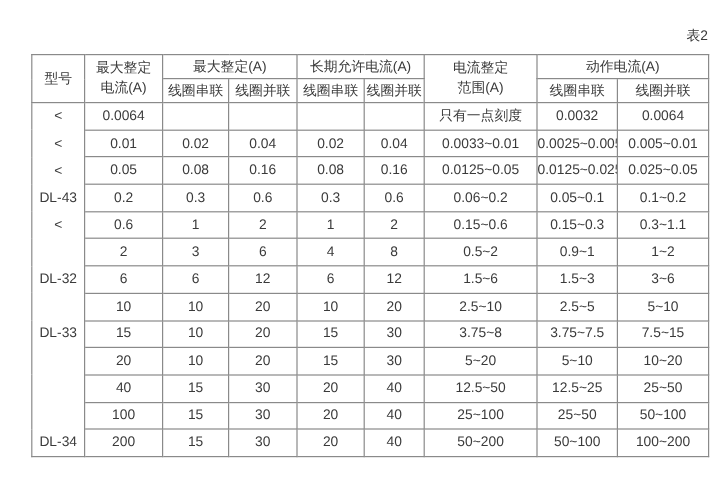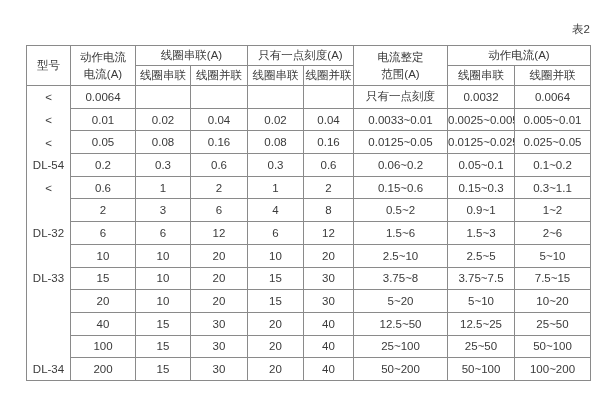--- a/index.html
+++ b/index.html
@@ -79,25 +79,25 @@
       <col style="width:56px">
         <col style="width:50px">
         <col style="width:94px">
         <col style="width:67px">
         <col style="width:76px">
     </colgroup>
     <thead>
       <tr>
         <th rowspan="2">型号</th>
         <th rowspan="2" class="two-line">
-          <span>动作电流</span>
+          <span>最大整定</span>
           <span>电流(A)</span>
         </th>
-        <th colspan="2">线圈串联(A)</th>
-        <th colspan="2">只有一点刻度(A)</th>
+        <th colspan="2">最大整定(A)</th>
+        <th colspan="2">长期允许电流(A)</th>
         <th rowspan="2" class="two-line">
           <span>电流整定</span>
           <span>范围(A)</span>
         </th>
         <th colspan="2">动作电流(A)</th>
       </tr>
       <tr>
         <th>线圈串联</th>
         <th>线圈并联</th>
         <th>线圈串联</th>
@@ -106,21 +106,21 @@
         <th>线圈并联</th>
       </tr>
     </thead>
     <tbody>
       <tr>
         <td class="model-cell" rowspan="13">
           <div class="model-stack">
             <div class="model-slot">&lt;</div>
             <div class="model-slot">&lt;</div>
             <div class="model-slot">&lt;</div>
-            <div class="model-slot">DL-54</div>
+            <div class="model-slot">DL-43</div>
             <div class="model-slot">&lt;</div>
             <div class="model-slot"></div>
             <div class="model-slot">DL-32</div>
             <div class="model-slot"></div>
             <div class="model-slot">DL-33</div>
             <div class="model-slot"></div>
             <div class="model-slot"></div>
             <div class="model-slot"></div>
             <div class="model-slot">DL-34</div>
           </div>
@@ -185,21 +185,21 @@
         <td>1~2</td>
       </tr>
       <tr>
         <td>6</td>
         <td>6</td>
         <td>12</td>
         <td>6</td>
         <td>12</td>
         <td>1.5~6</td>
         <td>1.5~3</td>
-        <td>2~6</td>
+        <td>3~6</td>
       </tr>
       <tr>
         <td>10</td>
         <td>10</td>
         <td>20</td>
         <td>10</td>
         <td>20</td>
         <td>2.5~10</td>
         <td>2.5~5</td>
         <td>5~10</td>

